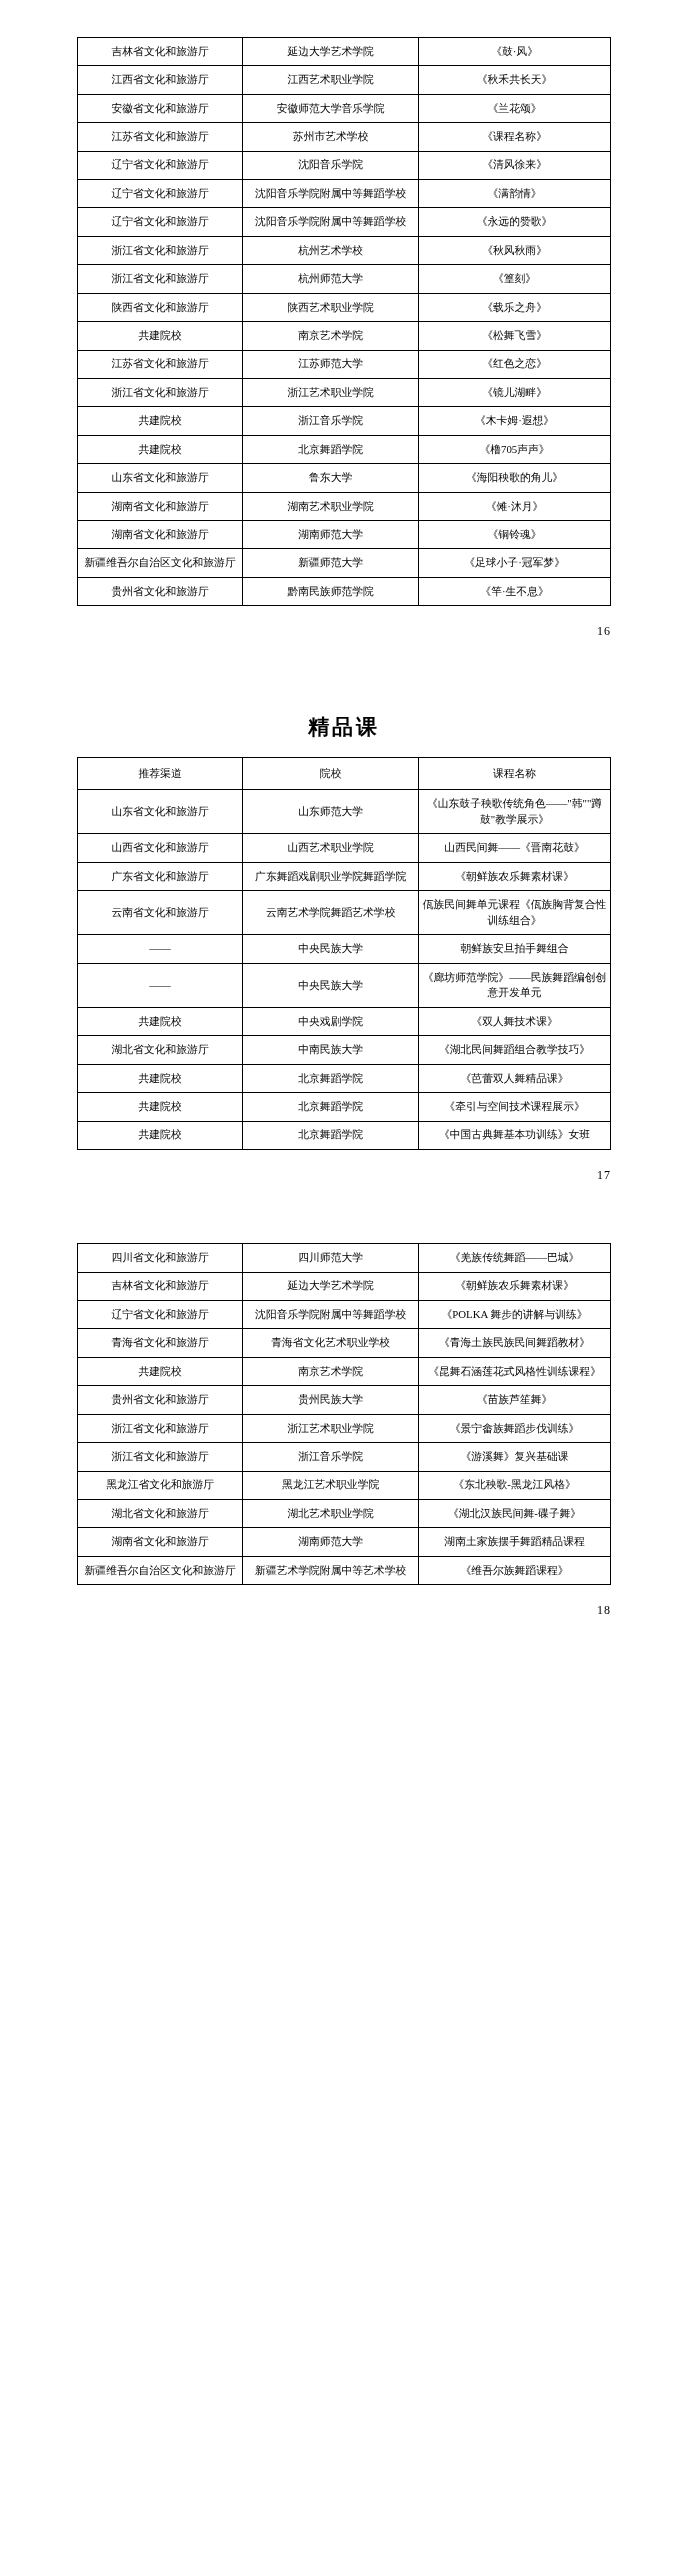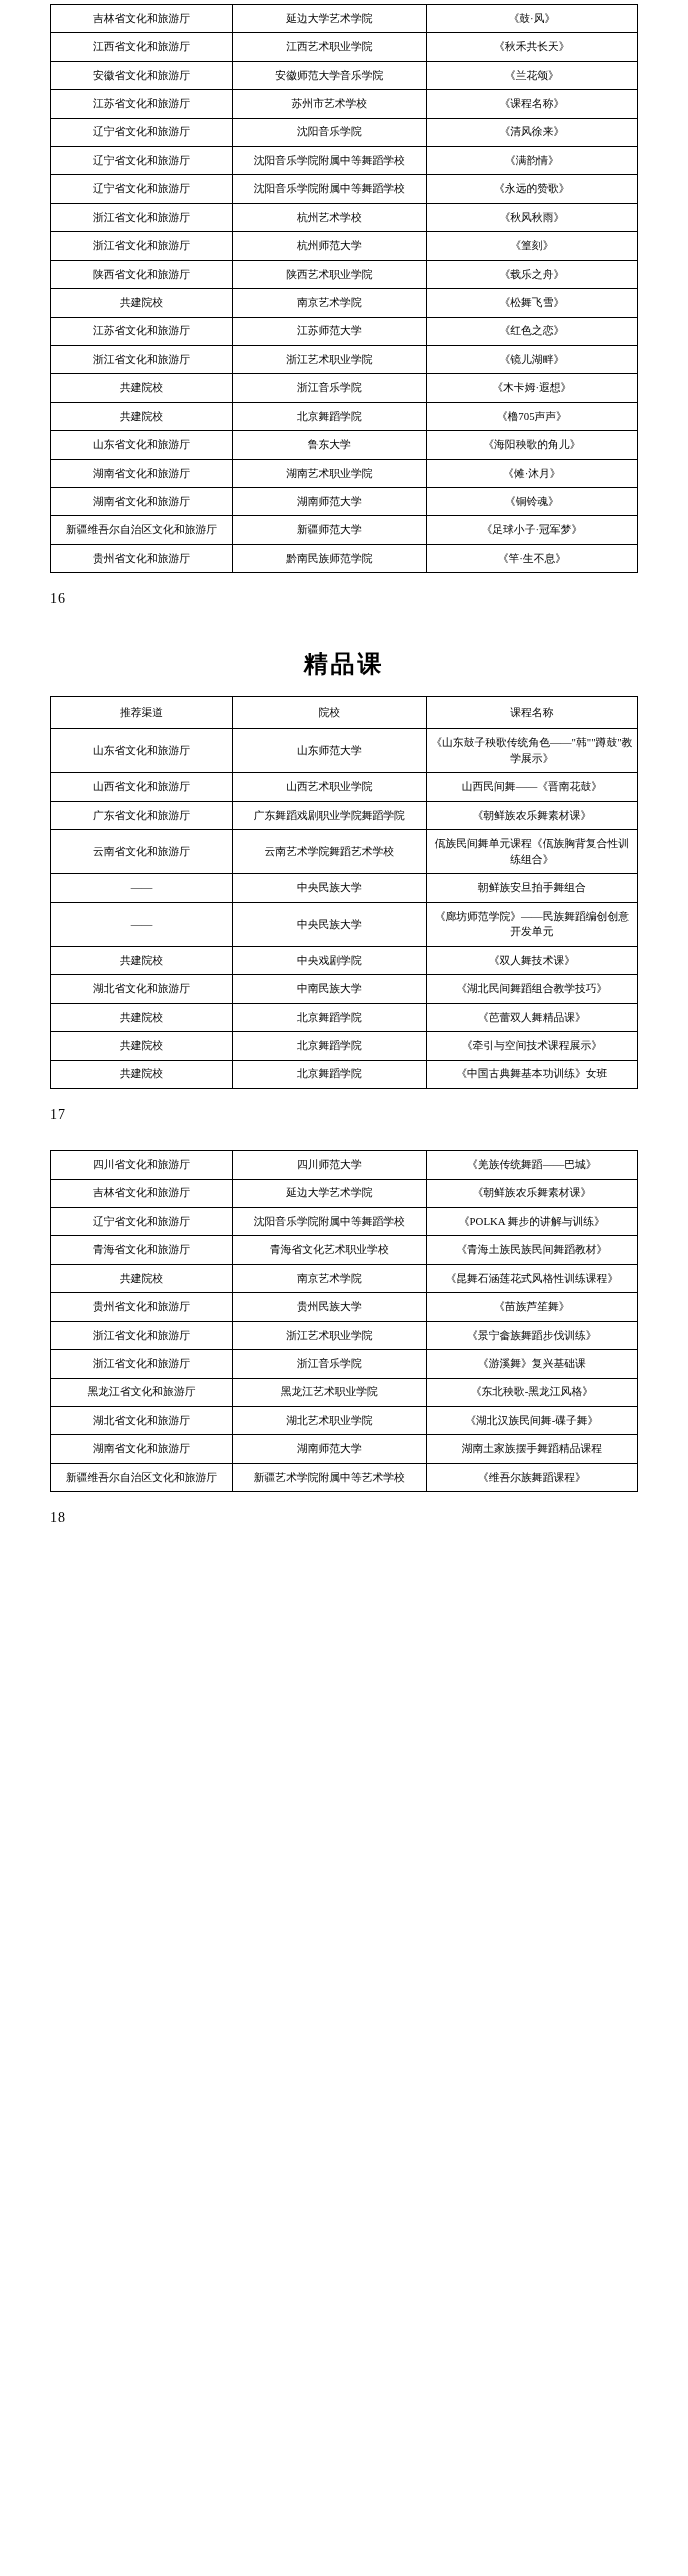--- a/index.html
+++ b/index.html
@@ -8,30 +8,31 @@
     background: #ffffff;
   }
   body {
     width: 688px;
     font-family: "Liberation Serif", "DejaVu Serif", serif;
     color: #000000;
   }
   .page {
     width: 688px;
     box-sizing: border-box;
-    padding: 0 50px;
+    padding: 0 77px;
     position: relative;
+    margin-top: 33px;
   }
   .page-1 { padding-top: 3.9px; }
   .page-2 { padding-top: 27.5px; }
   .page-3 { padding-top: 27.5px; }
 
   .section-title {
     text-align: center;
-    font-size: 24px;
+    font-size: 21px;
     font-weight: bold;
     letter-spacing: 2.9px;
     margin: 13.8px 0 15.7px 0;
     font-family: "Liberation Serif", "DejaVu Serif", serif;
   }
 
   table.doc-table {
     width: 100%;
     border-collapse: collapse;
     table-layout: fixed;
@@ -49,22 +50,22 @@
   }
   table.doc-table th {
     font-weight: normal;
     padding: 7.9px 2.9px;
   }
   .col-a { width: 31%; }
   .col-b { width: 33%; }
   .col-c { width: 36%; }
 
   .page-num {
-    text-align: left;
-    font-size: 14px;
+    text-align: right;
+    font-size: 12px;
     margin: 17.7px 0 0 0;
     letter-spacing: 1px;
   }
 </style>
 </head>
 <body>
 
 <div class="page page-1">
   <table class="doc-table">
     <colgroup>

